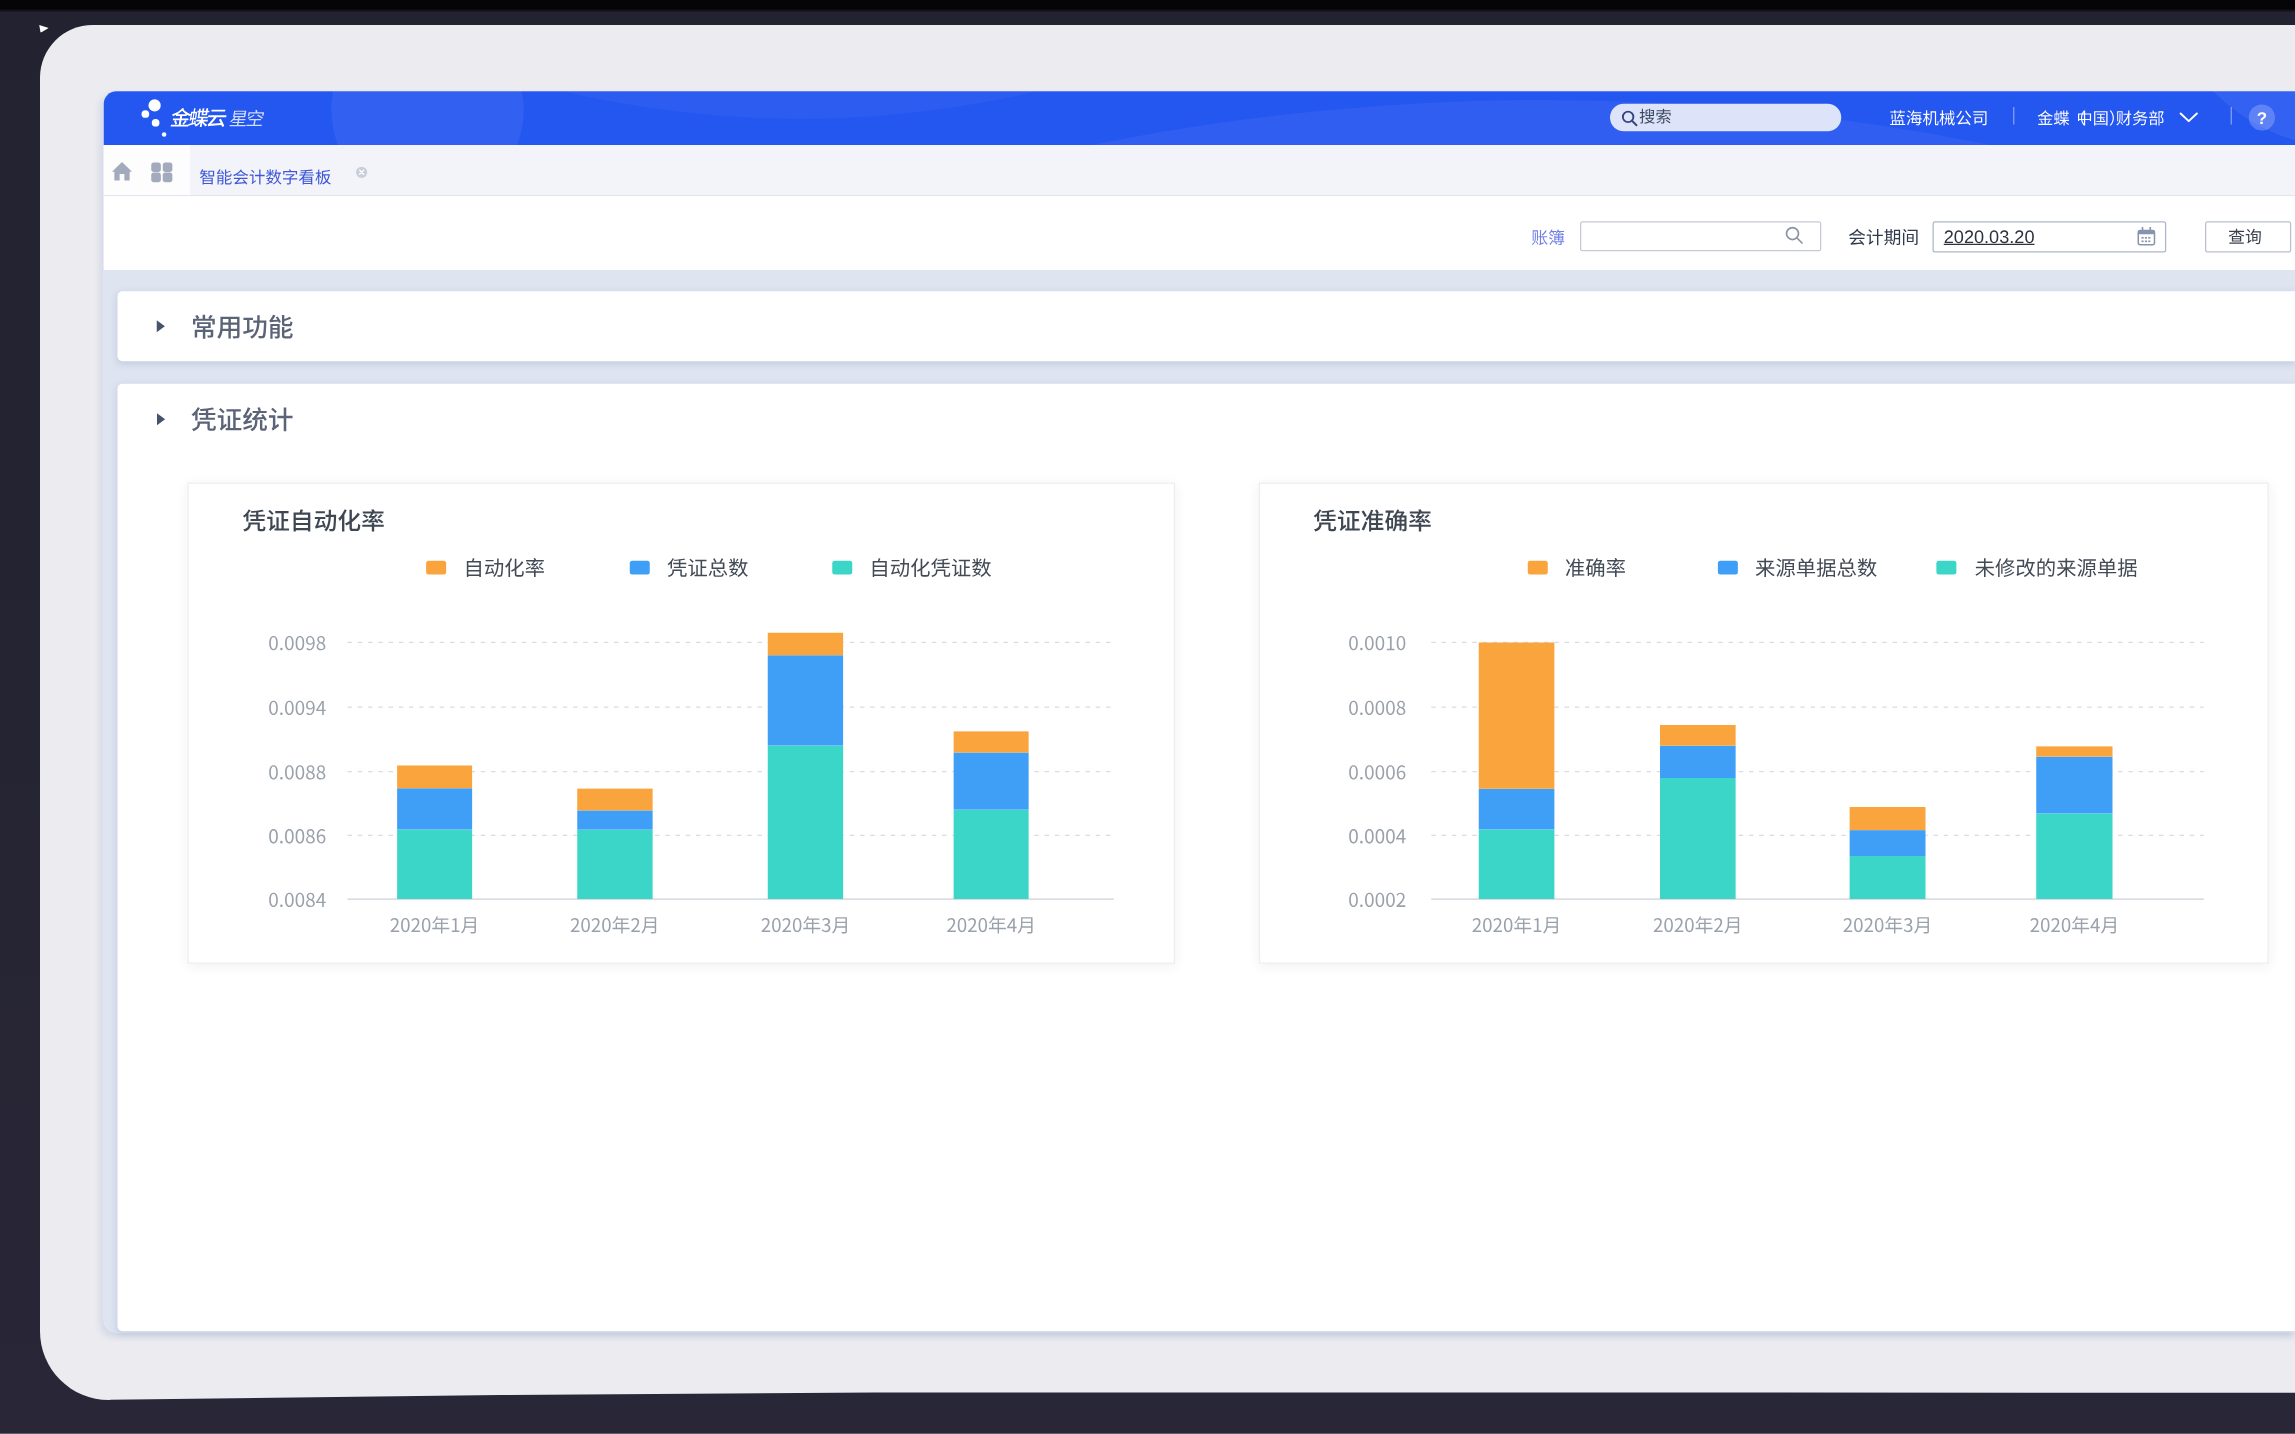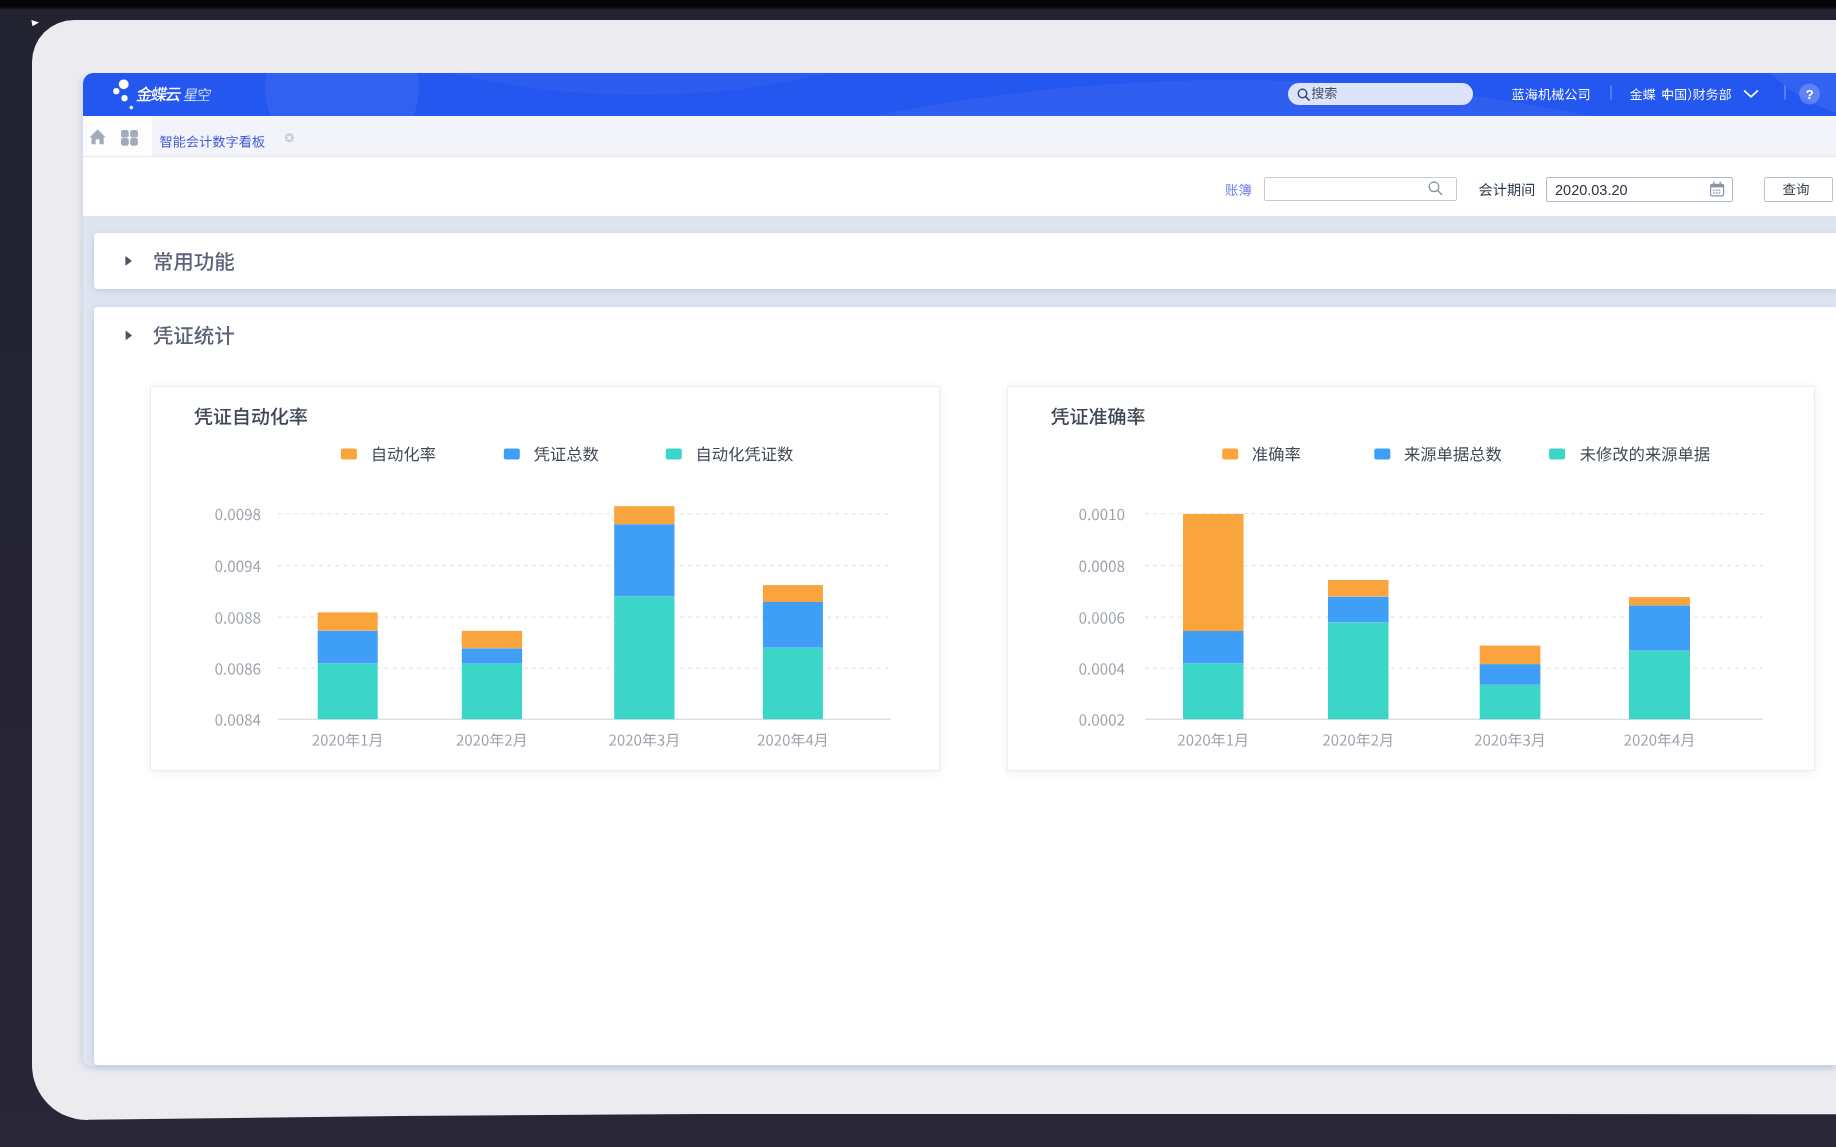--- a/index.html
+++ b/index.html
@@ -20,21 +20,21 @@
   <div class="abs" style="left:1643px;top:-263px;width:309px;height:309px;border-radius:50%;background:rgba(255,255,255,.07);"></div>
 </div>
 
 <div class="abs" style="left:1288px;top:83px;width:184.5px;height:21.5px;border-radius:11px;background:#dde4fa;"></div>
 
 <div class="abs" style="left:83px;top:115.5px;width:1753px;height:41.5px;background:#f2f4f9;border-bottom:1px solid #e3e6ee;box-sizing:border-box;"></div>
 <div class="abs" style="left:83px;top:115.5px;width:69px;height:40.5px;background:#fdfdfe;"></div>
 
 <div class="abs" style="left:83px;top:157px;width:1753px;height:59px;background:#fff;"></div>
 <div class="abs" style="left:1264px;top:177px;width:193px;height:23.5px;border:1px solid #c6cad2;border-radius:2px;box-sizing:border-box;background:#fff;"></div>
-<div class="abs" style="left:1546px;top:177px;width:187px;height:25px;border:1px solid #adb6c9;border-radius:2px;box-sizing:border-box;background:#fff;font-size:14.5px;color:#2c323e;line-height:24px;padding-left:8px;">2020.03.20</div>
+<div class="abs" style="left:1546px;top:177px;width:187px;height:25px;border:1px solid #adb6c9;border-radius:2px;box-sizing:border-box;background:#fff;font-size:14.5px;color:#2c323e;line-height:24px;padding-left:8px;text-decoration:underline;">2020.03.20</div>
 <div class="abs" style="left:1764px;top:177px;width:69px;height:25px;border:1px solid #b9c0cc;border-radius:2px;box-sizing:border-box;background:#fff;"></div>
 
 <div class="abs" style="left:83px;top:216px;width:1753px;height:850px;background:#dee4f0;border-radius:0 0 0 10px;"></div>
 <div class="abs" style="left:94px;top:232.5px;width:1742px;height:56.5px;background:#fff;border-radius:4px 0 0 4px;box-shadow:0 2px 6px rgba(120,140,180,.28);"></div>
 <div class="abs" style="left:94px;top:306.5px;width:1742px;height:758.5px;background:#fff;border-radius:4px 0 0 4px;box-shadow:0 2px 6px rgba(120,140,180,.28);"></div>
 
 <div class="abs" style="left:150px;top:385.5px;width:790px;height:385.5px;background:#fff;border:1px solid #ededf0;box-sizing:border-box;box-shadow:0 2px 10px rgba(31,45,61,.07);"></div>
 <div class="abs" style="left:1007px;top:385.5px;width:808px;height:385.5px;background:#fff;border:1px solid #ededf0;box-sizing:border-box;box-shadow:0 2px 10px rgba(31,45,61,.07);"></div>
 <svg class="abs" style="left:0;top:0;" width="1836" height="1147" viewBox="0 0 1836 1147">
 <circle cx="123.7" cy="84.3" r="4.9" fill="#fff"></circle>

